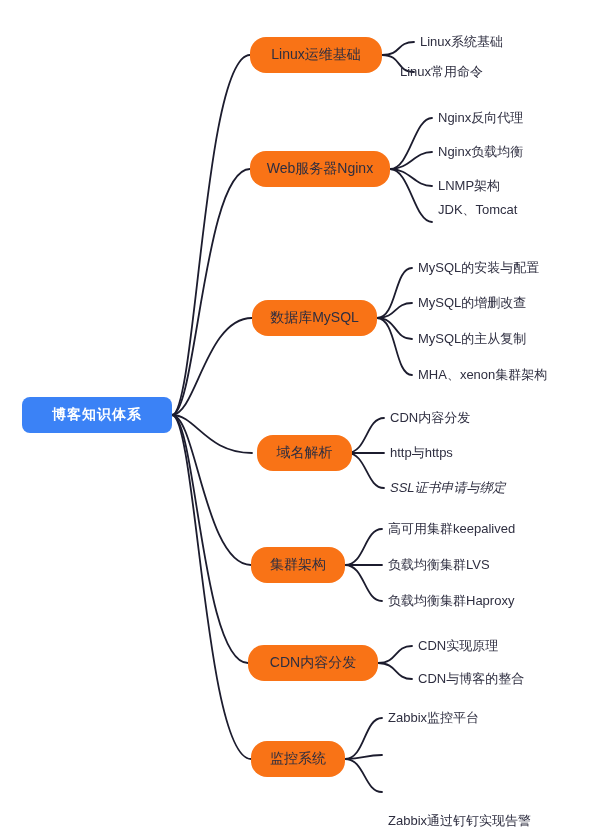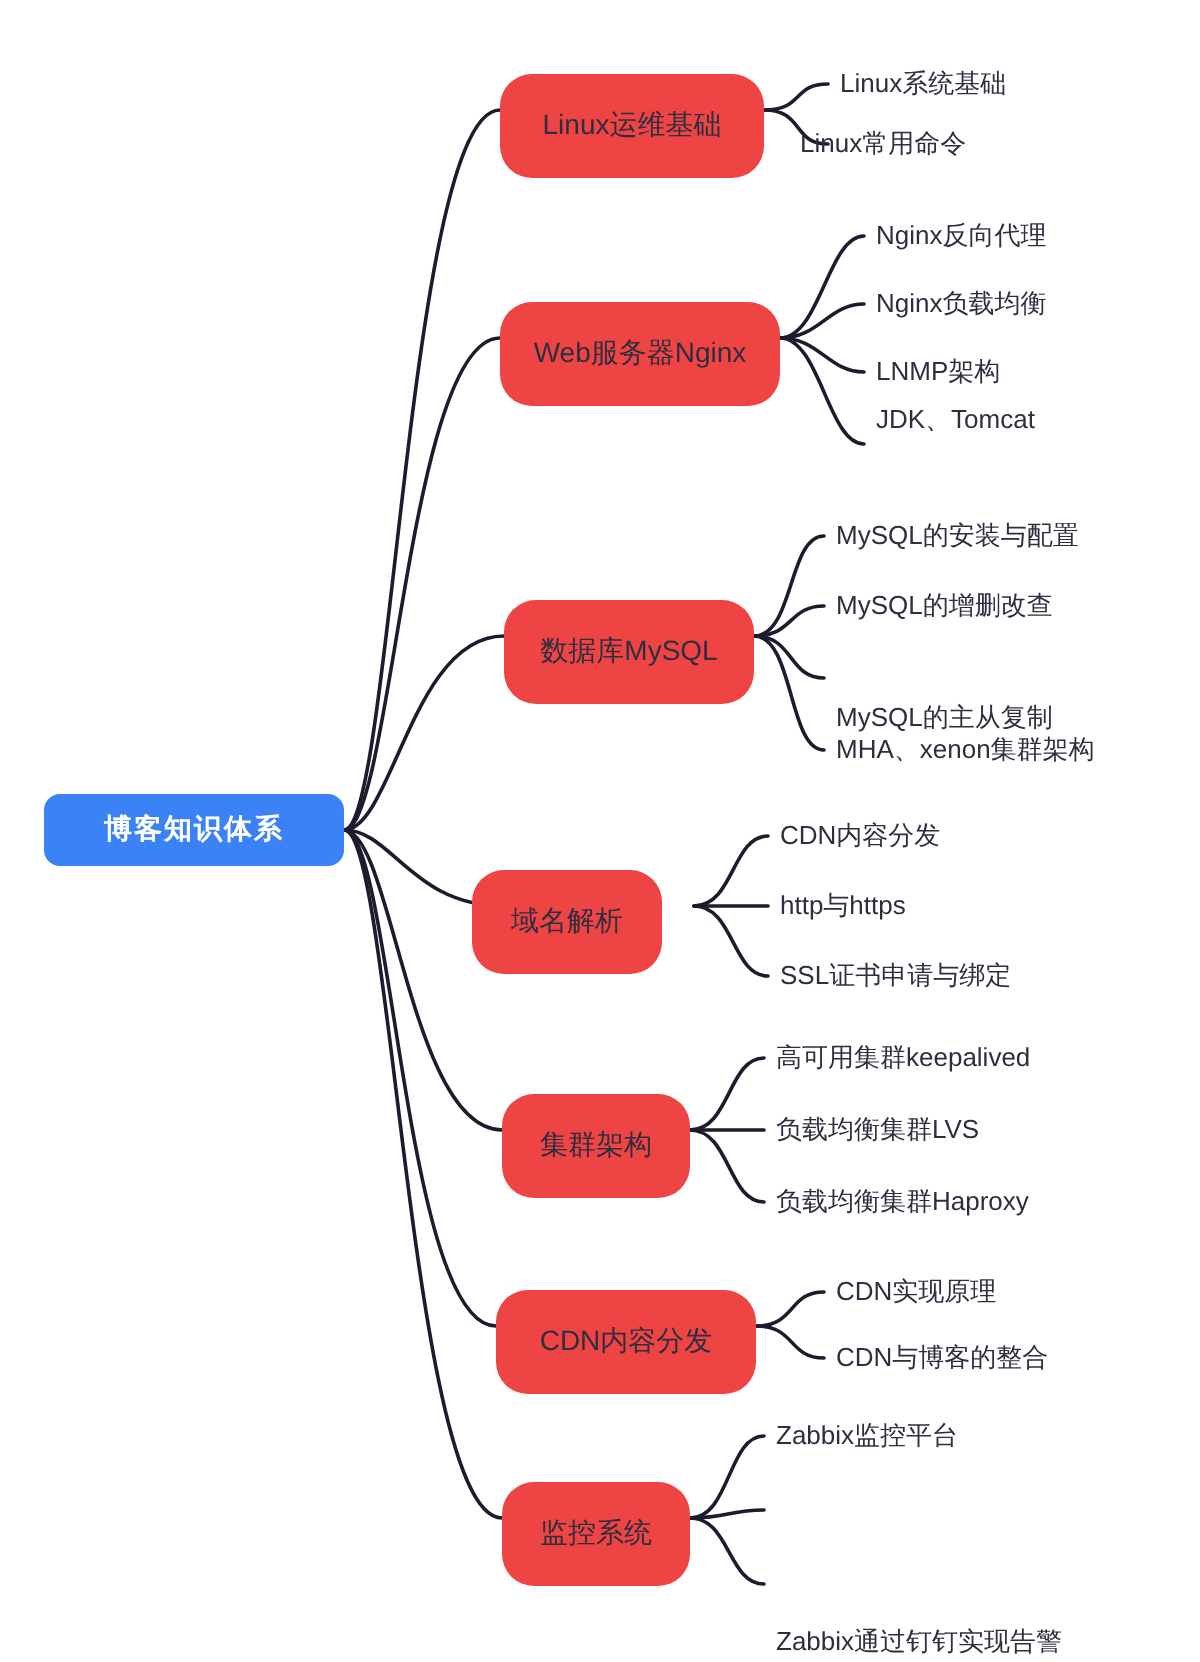--- a/index.html
+++ b/index.html
@@ -37,22 +37,22 @@
     width: 150px;
     height: 36px;
     background: #3b82f6;
     color: #ffffff;
     border-radius: 8px;
     font-size: 14px;
     font-weight: 600;
     letter-spacing: 1px;
   }
   .branch {
-    height: 52px;
-    background: #ef4444;
+    height: 36px;
+    background: #f97316;
     color: #2e2e40;
     border-radius: 16px;
     font-size: 14px;
   }
   .leaf {
     position: absolute;
     height: 18px;
     line-height: 18px;
     font-size: 13px;
     color: #2e2e40;
@@ -108,41 +108,41 @@
     <path class="wire" d="M345,759 C365,759 364,718 382,718"></path>
     <path class="wire" d="M345,759 C365,759 364,755 382,755"></path>
     <path class="wire" d="M345,759 C365,759 364,792 382,792"></path>
   </svg>
 
   <div class="node root">博客知识体系</div>
 
   <div class="node branch" style="left:250px;top:37px;width:132px;">Linux运维基础</div>
   <div class="node branch" style="left:250px;top:151px;width:140px;">Web服务器Nginx</div>
   <div class="node branch" style="left:252px;top:300px;width:125px;">数据库MySQL</div>
-  <div class="node branch" style="left:236px;top:435px;width:95px;">域名解析</div>
+  <div class="node branch" style="left:257px;top:435px;width:95px;">域名解析</div>
   <div class="node branch" style="left:251px;top:547px;width:94px;">集群架构</div>
   <div class="node branch" style="left:248px;top:645px;width:130px;">CDN内容分发</div>
   <div class="node branch" style="left:251px;top:741px;width:94px;">监控系统</div>
 
   <div class="leaf" style="left:420px;top:33px;">Linux系统基础</div>
   <div class="leaf" style="left:400px;top:63px;">Linux常用命令</div>
 
   <div class="leaf" style="left:438px;top:109px;">Nginx反向代理</div>
   <div class="leaf" style="left:438px;top:143px;">Nginx负载均衡</div>
   <div class="leaf" style="left:438px;top:177px;">LNMP架构</div>
   <div class="leaf" style="left:438px;top:201px;text-align:right;">JDK、Tomcat</div>
 
   <div class="leaf" style="left:418px;top:259px;">MySQL的安装与配置</div>
   <div class="leaf" style="left:418px;top:294px;">MySQL的增删改查</div>
-  <div class="leaf" style="left:418px;top:330px;margin-top:20px;">MySQL的主从复制</div>
+  <div class="leaf" style="left:418px;top:330px;">MySQL的主从复制</div>
   <div class="leaf" style="left:418px;top:366px;">MHA、xenon集群架构</div>
 
   <div class="leaf" style="left:390px;top:409px;">CDN内容分发</div>
   <div class="leaf" style="left:390px;top:444px;">http与https</div>
-  <div class="leaf" style="left:390px;top:479px;">SSL证书申请与绑定</div>
+  <div class="leaf" style="left:390px;top:479px;font-style:italic;">SSL证书申请与绑定</div>
 
   <div class="leaf" style="left:388px;top:520px;">高可用集群keepalived</div>
   <div class="leaf" style="left:388px;top:556px;">负载均衡集群LVS</div>
   <div class="leaf" style="left:388px;top:592px;">负载均衡集群Haproxy</div>
 
   <div class="leaf" style="left:418px;top:637px;">CDN实现原理</div>
   <div class="leaf" style="left:418px;top:670px;text-align:center;">CDN与博客的整合</div>
 
   <div class="leaf" style="left:388px;top:709px;">Zabbix监控平台</div>
   <div class="leaf" style="left:388px;top:783px;margin-top:29px;">Zabbix通过钉钉实现告警</div>

